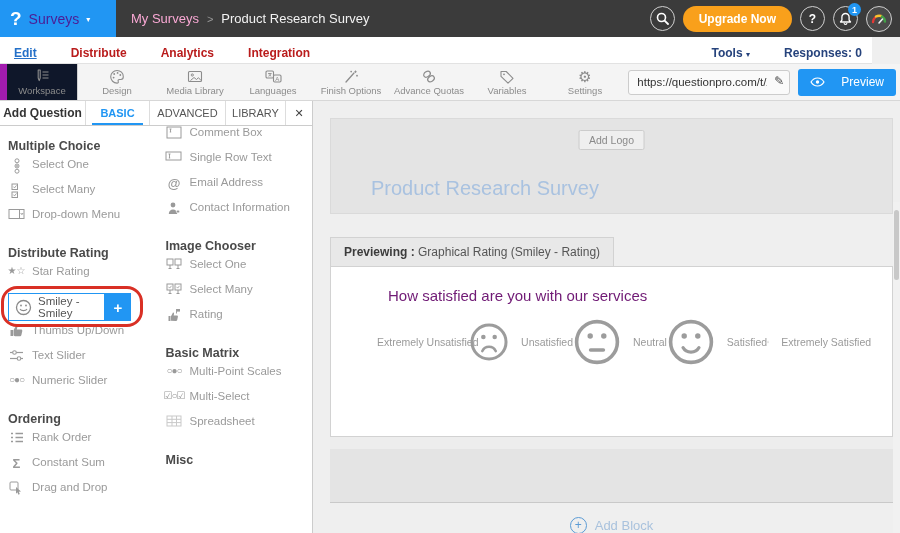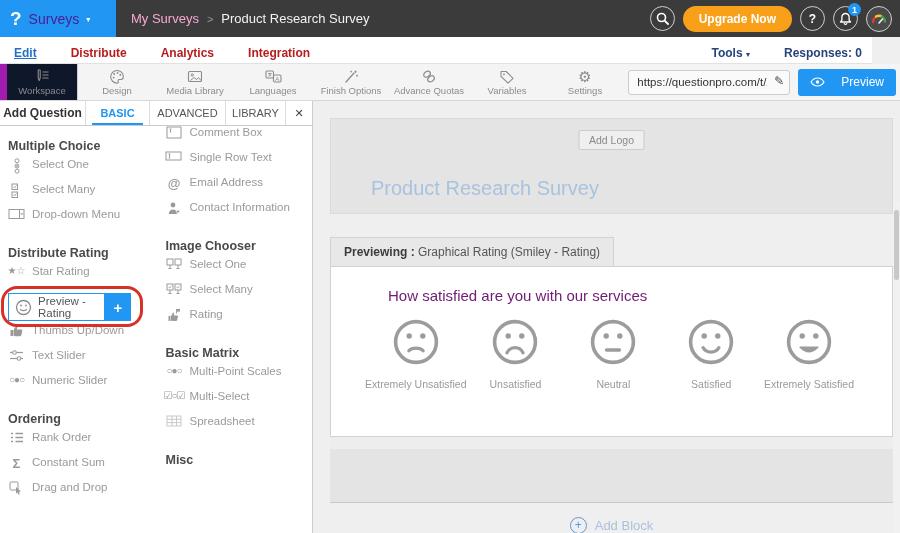--- a/index.html
+++ b/index.html
@@ -76,21 +76,21 @@
   .canvas { position:absolute; top:101px; left:313px; right:0; bottom:0; background:#efefef; }
   .canvas-inner { position:absolute; left:17px; right:7px; top:0; bottom:0; }
   .survey-header { margin-top:17px; height:96px; background:#e4e4e4; border:1px solid #dadada; position:relative; }
   .add-logo-btn { position:absolute; top:11px; left:50%; transform:translateX(-50%); background:#efefef; border:1px solid #ccc; border-radius:2px; font-size:10.5px; color:#8a8a8a; padding:3px 10px; cursor:pointer; }
   .survey-title { position:absolute; left:40px; bottom:13px; font-size:20px; color:#a9c2e0; }
   .preview-tab { margin-top:23px; display:inline-block; background:#e8e8e8; border:1px solid #d2d2d2; padding:7px 13px; font-size:12px; color:#555; position:relative; z-index:2; }
   .preview-tab b { color:#3c3c3c; }
   .preview-card { margin-top:-1px; height:171px; background:#fff; border:1px solid #d2d2d2; position:relative; }
   .question-text { padding:20px 0 0 57px; font-size:15px; color:#701a75; }
   .smileys { display:flex; justify-content:space-between; padding:14px 34px 0; }
-  .smiley-opt { width:104px; display:flex; flex-direction:column; align-items:center; gap:12px; cursor:pointer; }
+  .smiley-opt { width:104px; display:flex; flex-direction:row; align-items:center; gap:12px; cursor:pointer; }
   .smiley-opt svg { display:block; }
   .opt-label { font-size:10.5px; color:#9a9a9a; white-space:nowrap; }
   .block-gap { height:12px; background:#ededed; }
   .empty-block { height:54px; background:#e4e4e4; border-bottom:1px solid #c9c9c9; }
   .add-block-row { height:44px; display:flex; align-items:center; justify-content:center; gap:8px; cursor:pointer; }
   .plus-circle { width:17px; height:17px; border:1.5px solid #5b9bd5; border-radius:50%; color:#5b9bd5; font-size:12px; display:flex; align-items:center; justify-content:center; line-height:1; }
   .add-block-label { font-size:13px; color:#a9c2dd; }
 
   
   .scrollbar { position:absolute; top:101px; right:0; width:7px; bottom:0; background:#f1f1f1; }
@@ -283,21 +283,21 @@
           <div class="red-ring"></div>
           <div class="smiley-box">
             <span class="q-icon">
                 <svg width="17" height="17" viewBox="0 0 17 17">
                   <circle cx="8.5" cy="8.5" r="7" fill="none" stroke="#8a8a8a" stroke-width="1.3"></circle>
                   <circle cx="6" cy="6.5" r=".9" fill="#8a8a8a"></circle>
                   <circle cx="11" cy="6.5" r=".9" fill="#8a8a8a"></circle>
                   <path d="M5.3 10.5c1 1.4 5.4 1.4 6.4 0" fill="none" stroke="#8a8a8a" stroke-width="1.2" stroke-linecap="round"></path>
                 </svg>
               </span>
-            <span>Preview - Rating</span>
+            <span>Smiley - Smiley</span>
           </div>
           <button class="plus-btn">+</button>
         </div>
         <div class="q-item">
           <span class="q-icon">
               <svg width="15" height="14" viewBox="0 0 15 14">
                 <path d="M1.5 6h2.5v6H1.5z" fill="#9a9a9a"></path>
                 <path d="M4.5 11.5V6.3L7 1.8c.9 0 1.5.7 1.3 1.6L7.8 5.5h4.2c.9 0 1.5.7 1.3 1.6l-.9 3.9c-.2.8-.8 1.3-1.6 1.3H6z" fill="#9a9a9a"></path>
               </svg>
             </span>

